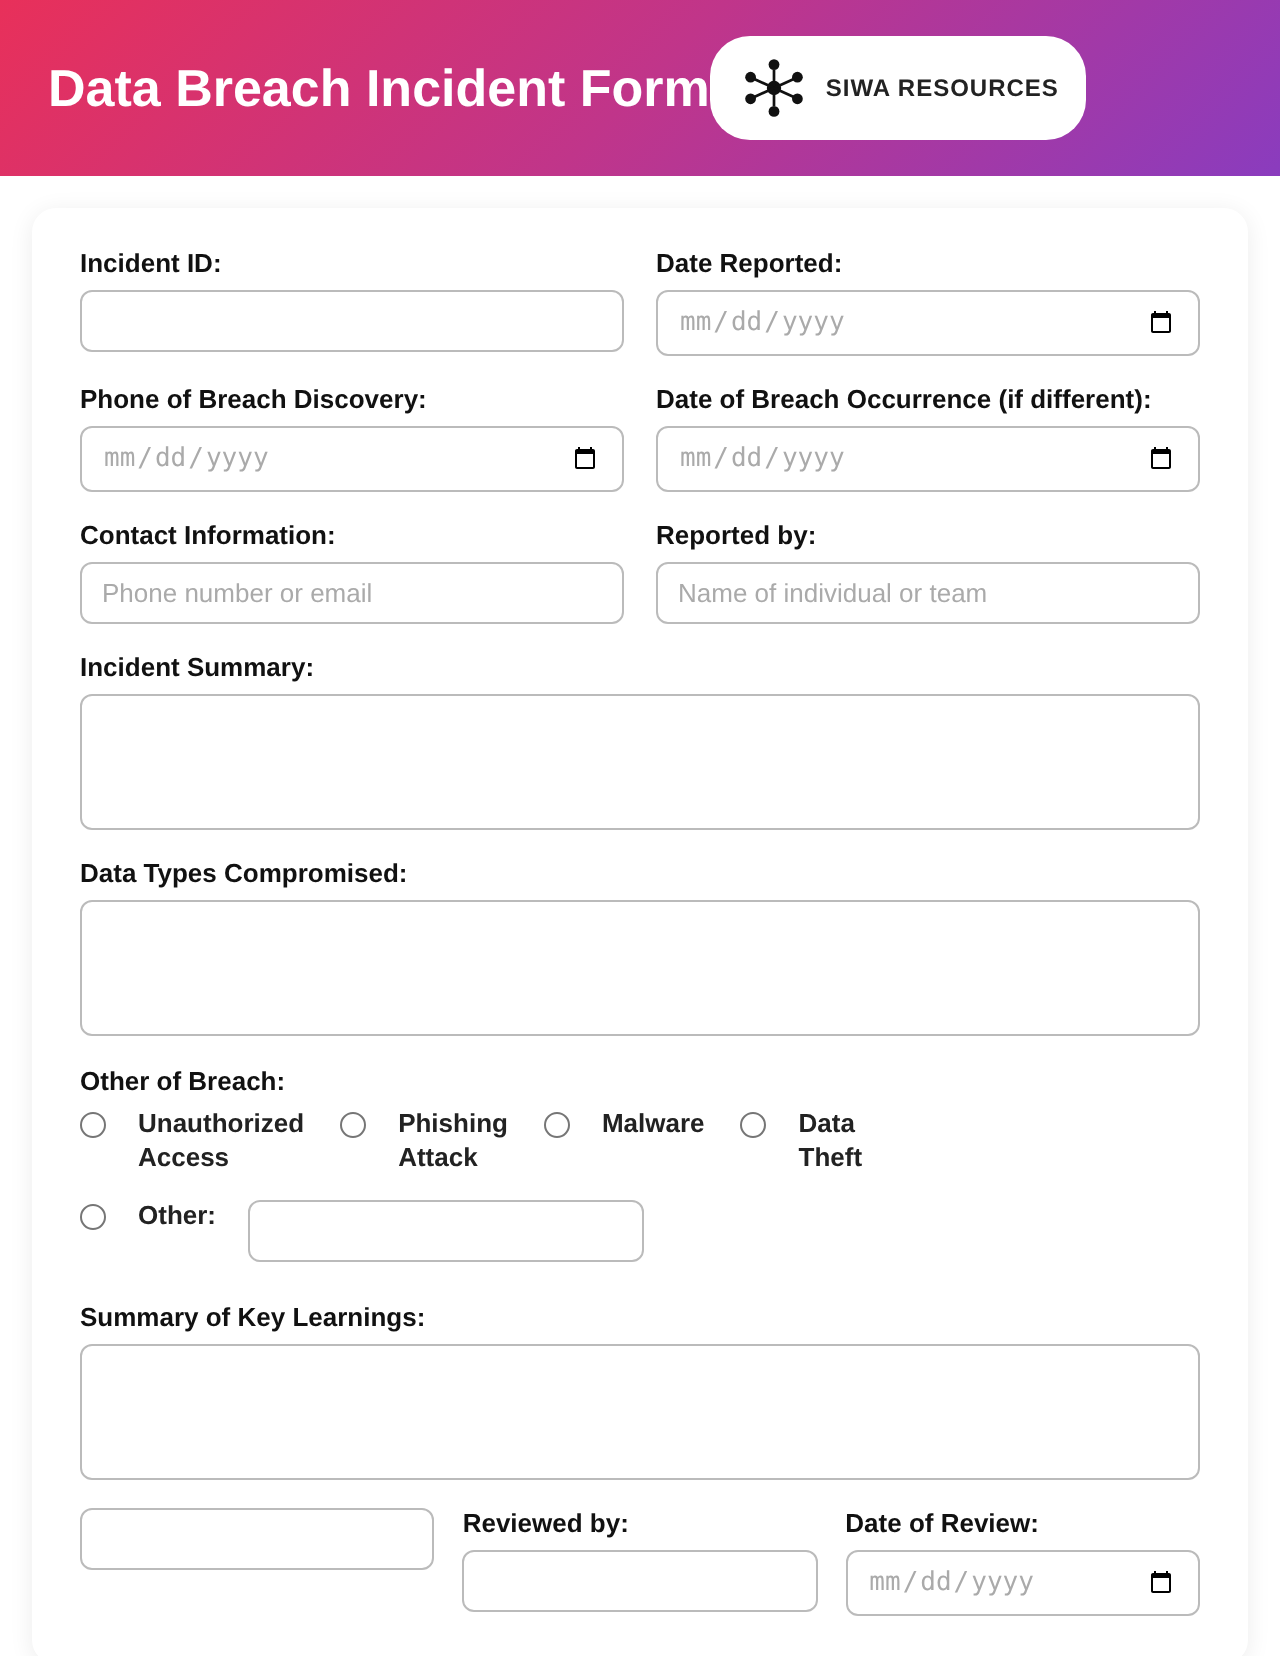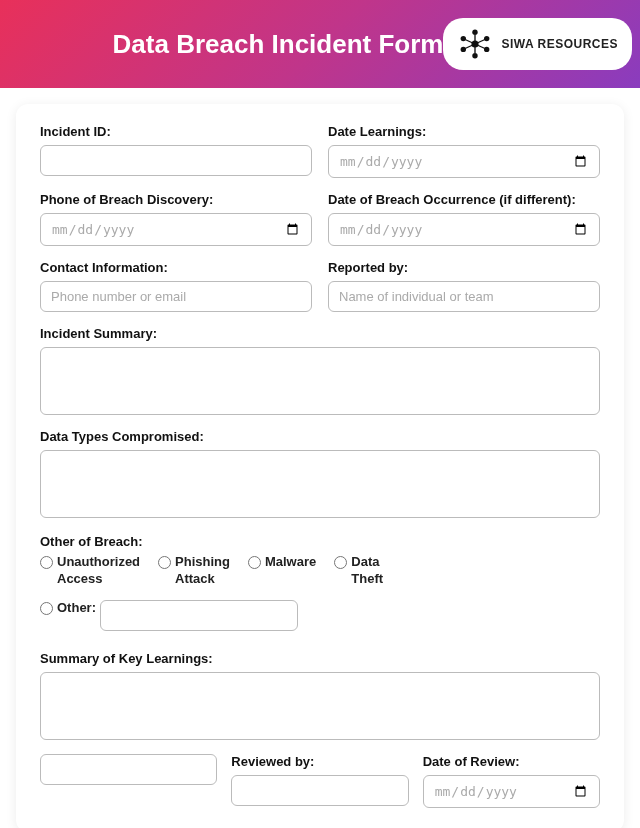--- a/index.html
+++ b/index.html
@@ -16,24 +16,24 @@
     }
 
     .page {
       width: 640px;
       min-height: 828px;
       background: #fff;
     }
 
     .header {
       background: linear-gradient(135deg, #e8305a 0%, #c0358a 50%, #8a3cbe 100%);
-      padding: 18px 8px;
+      padding: 18px 24px;
       display: flex;
       align-items: center;
-      justify-content: flex-end;
+      justify-content: flex-start;
     }
 
     .header-title {
       color: #fff;
       font-size: 26px;
       font-weight: 800;
     }
 
     .logo-box {
       background: #fff;
@@ -120,21 +120,21 @@
       display: flex;
       align-items: flex-start;
       flex-wrap: wrap;
       gap: 6px 18px;
       margin-top: 4px;
     }
 
     .breach-option {
       display: flex;
       align-items: flex-start;
-      gap: 4px;
+      gap: 16px;
       font-size: 13px;
       color: #222;
     }
 
     .breach-option input[type="radio"] {
       margin-top: 2px;
       accent-color: #c0358a;
     }
 
     .breach-option-label {
@@ -192,21 +192,21 @@
   </div>
 
   <div class="form-area">
 
     <div class="form-row">
       <div class="form-col">
         <label>Incident ID:</label>
         <input type="text" style="">
       </div>
       <div class="form-col">
-        <label>Date Learnings:</label>
+        <label>Date Reported:</label>
         <input type="date" style="">
       </div>
     </div>
 
     <div class="form-row">
       <div class="form-col">
         <label>Phone of Breach Discovery:</label>
         <input type="date" style="">
       </div>
       <div class="form-col">

